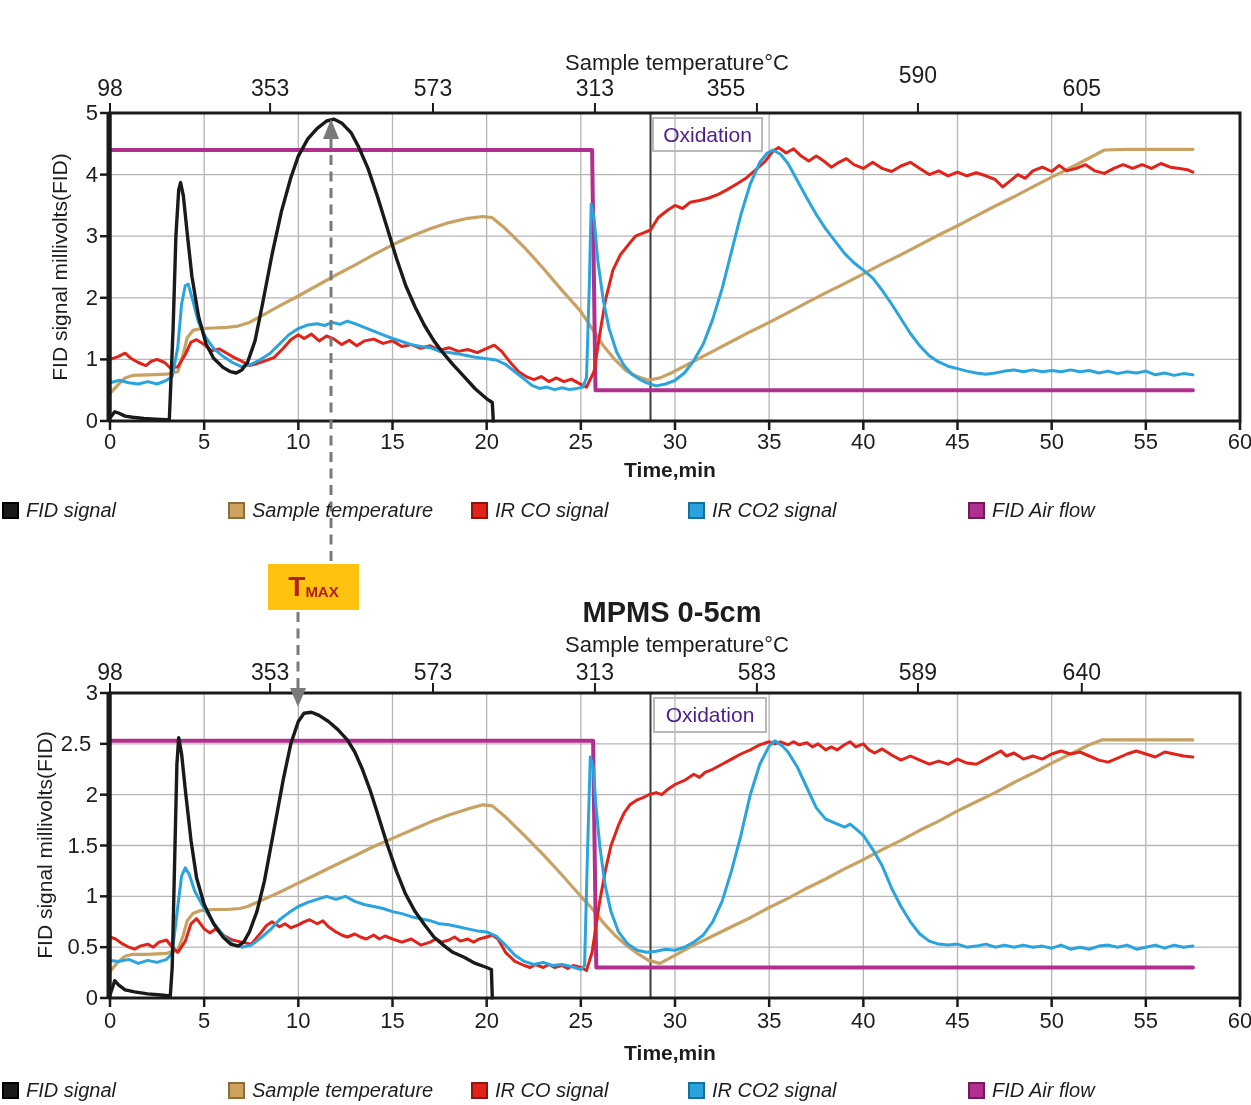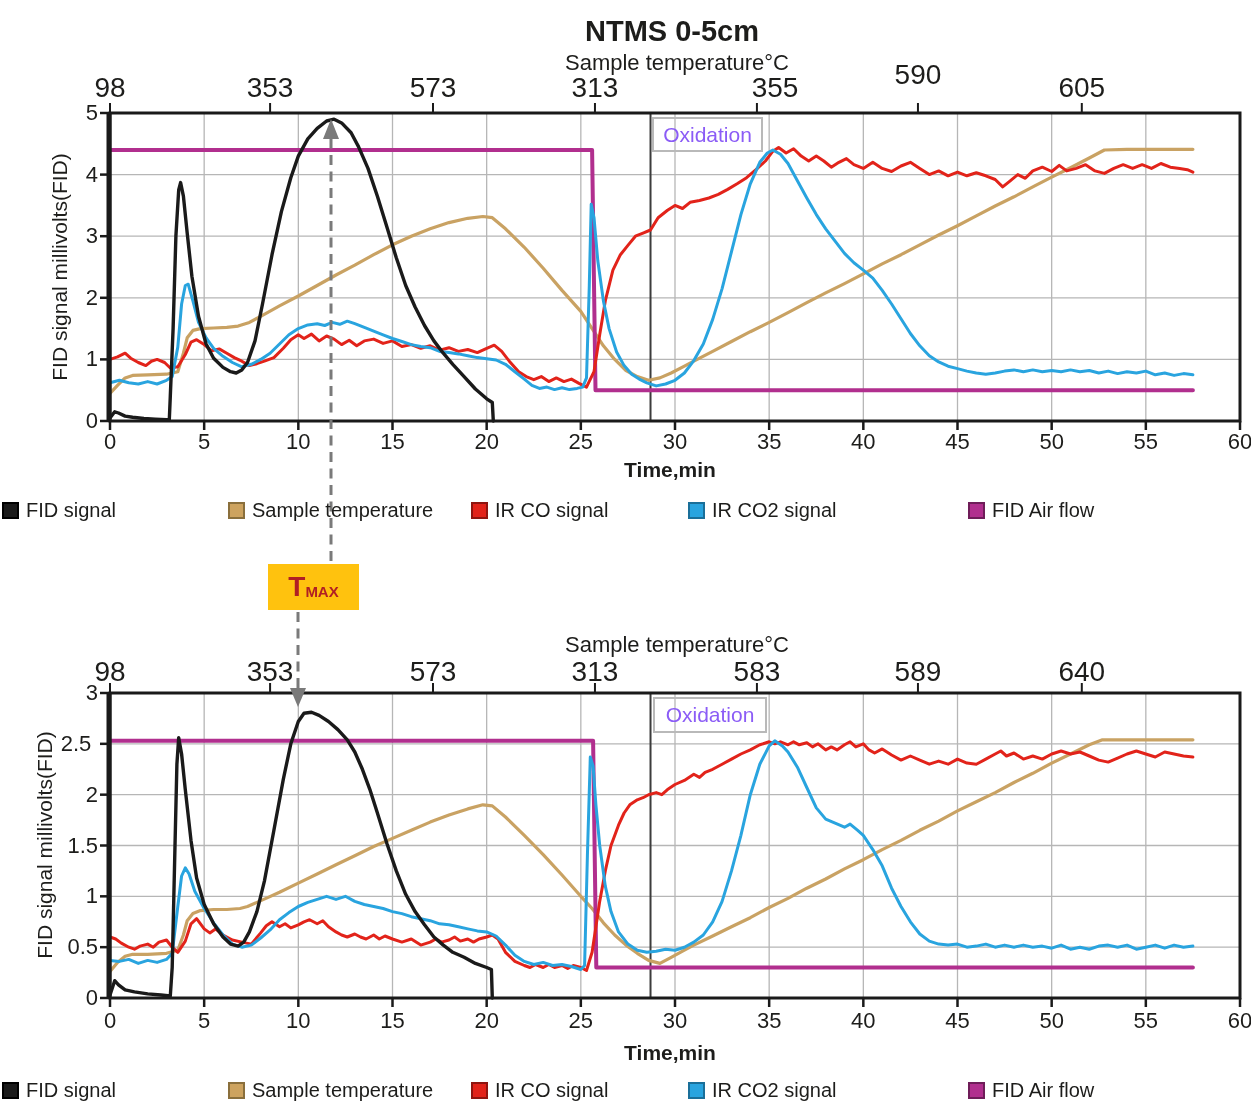--- a/index.html
+++ b/index.html
@@ -5,27 +5,27 @@
   html,body{margin:0;padding:0;background:#ffffff;}
   body{font-family:"Liberation Sans", sans-serif;color:#1d1d1b;}
   .page{position:relative;width:1251px;height:1105px;background:#fff;overflow:hidden;}
   #plot-svg{position:absolute;left:0;top:0;}
   .chart-title{position:absolute;left:372px;width:600px;text-align:center;font-size:29px;font-weight:bold;letter-spacing:0px;}
   .chart-subtitle{position:absolute;left:377px;width:600px;text-align:center;font-size:22px;}
   .axis-x-title{position:absolute;left:520px;width:300px;text-align:center;font-size:21px;font-weight:bold;}
   .axis-y-title{position:absolute;width:330px;height:26px;text-align:center;font-size:21px;transform:rotate(-90deg);}
   .ytick{position:absolute;width:44px;text-align:right;font-size:22px;height:26px;line-height:26px;}
   .xtick{position:absolute;width:60px;text-align:center;font-size:22px;height:26px;line-height:26px;}
-  .temptick{position:absolute;width:80px;text-align:center;font-size:28px;height:26px;line-height:26px;}
-  .oxbox{position:absolute;border:2px solid #b9b9b9;color:#8b5cf6;font-size:21px;display:flex;align-items:center;justify-content:center;background:rgba(255,255,255,0.0);}
+  .temptick{position:absolute;width:80px;text-align:center;font-size:23px;height:26px;line-height:26px;}
+  .oxbox{position:absolute;border:2px solid #b9b9b9;color:#4c1d95;font-size:21px;display:flex;align-items:center;justify-content:center;background:rgba(255,255,255,0.0);}
   .tmax{position:absolute;left:268px;top:564px;width:91px;height:46px;display:flex;align-items:center;justify-content:center;font-weight:bold;z-index:5;}
   .tmax .t-main{font-size:28px;line-height:1;}
   .tmax sub{font-size:15px;font-weight:bold;line-height:1;position:relative;top:4px;}
   .legend{position:absolute;left:0;width:1251px;height:30px;}
-  .litem{position:absolute;top:0;display:flex;align-items:center;font-size:20px;white-space:nowrap;}
+  .litem{position:absolute;top:0;display:flex;align-items:center;font-size:20px;white-space:nowrap;font-style:italic;}
   .sw{display:inline-block;width:17px;height:17px;margin-right:7px;border:2px solid #000;box-sizing:border-box;}
   .p0{left:2px}.p1{left:228px}.p2{left:471px}.p3{left:688px}.p4{left:968px}
 </style>
 </head>
 <body>
 
 <div class="page">
   <svg id="plot-svg" width="1251" height="1105">
       <g>
         <line x1="204.16666666666666" y1="113" x2="204.16666666666666" y2="421" stroke="#b6b6b6" stroke-width="1.3"></line>
@@ -130,26 +130,26 @@
         <line x1="756.925" y1="683" x2="756.925" y2="693" stroke="#1a1a1a" stroke-width="2"></line>
         <line x1="917.9499999999999" y1="683" x2="917.9499999999999" y2="693" stroke="#1a1a1a" stroke-width="2"></line>
         <line x1="1081.8" y1="683" x2="1081.8" y2="693" stroke="#1a1a1a" stroke-width="2"></line>
       </g>
       <line x1="331" y1="561" x2="331" y2="137" stroke="#7a7a7a" stroke-width="3" stroke-dasharray="10 6.5"></line>
       <polygon points="331,119 323,139 339,139" fill="#7a7a7a"></polygon>
       <line x1="298" y1="612" x2="298" y2="691" stroke="#7a7a7a" stroke-width="3" stroke-dasharray="10 6.5"></line>
       <polygon points="298,707 290,688 306,688" fill="#7a7a7a"></polygon>
     </svg>
 
-  <div class="chart-title" style="top:15px;">NTMS 0-5cm</div>
   <div class="chart-subtitle" style="top:50px;">Sample temperature°C</div>
   <div class="axis-y-title" style="left:-104px;top:254px;">FID signal millivolts(FID)</div>
   <div class="axis-x-title" style="top:458px;">Time,min</div>
   <div class="oxbox" style="left:652px;top:117px;width:107px;height:31px;">Oxidation</div>
 
+  <div class="chart-title" style="top:596px;">MPMS 0-5cm</div>
   <div class="chart-subtitle" style="top:632px;">Sample temperature°C</div>
   <div class="axis-y-title" style="left:-119px;top:832px;">FID signal millivolts(FID)</div>
   <div class="axis-x-title" style="top:1041px;">Time,min</div>
   <div class="oxbox" style="left:653px;top:697px;width:110px;height:32px;">Oxidation</div>
 
   <div class="tmax" id="tmax-box" style="background: rgb(255, 194, 14); color: rgb(176, 31, 36);">
     <span class="t-main">T</span>
       <sub>MAX</sub>
   </div>
 
@@ -216,21 +216,21 @@
       <div class="ytick" style="left: 54px; top: 408px;">0</div>
       <div class="ytick" style="left: 54px; top: 346.4px;">1</div>
       <div class="ytick" style="left: 54px; top: 284.8px;">2</div>
       <div class="ytick" style="left: 54px; top: 223.2px;">3</div>
       <div class="ytick" style="left: 54px; top: 161.6px;">4</div>
       <div class="ytick" style="left: 54px; top: 100px;">5</div>
       <div class="temptick" style="left: 70px; top: 75px;">98</div>
       <div class="temptick" style="left: 230.083px; top: 75px;">353</div>
       <div class="temptick" style="left: 392.992px; top: 75px;">573</div>
       <div class="temptick" style="left: 554.958px; top: 75px;">313</div>
-      <div class="temptick" style="left: 735px; top: 75px;">355</div>
+      <div class="temptick" style="left: 686px; top: 75px;">355</div>
       <div class="temptick" style="left: 877.95px; top: 62px;">590</div>
       <div class="temptick" style="left: 1041.8px; top: 75px;">605</div>
       <div class="xtick" style="left: 80px; top: 1008px;">0</div>
       <div class="xtick" style="left: 174.167px; top: 1008px;">5</div>
       <div class="xtick" style="left: 268.333px; top: 1008px;">10</div>
       <div class="xtick" style="left: 362.5px; top: 1008px;">15</div>
       <div class="xtick" style="left: 456.667px; top: 1008px;">20</div>
       <div class="xtick" style="left: 550.833px; top: 1008px;">25</div>
       <div class="xtick" style="left: 645px; top: 1008px;">30</div>
       <div class="xtick" style="left: 739.167px; top: 1008px;">35</div>

